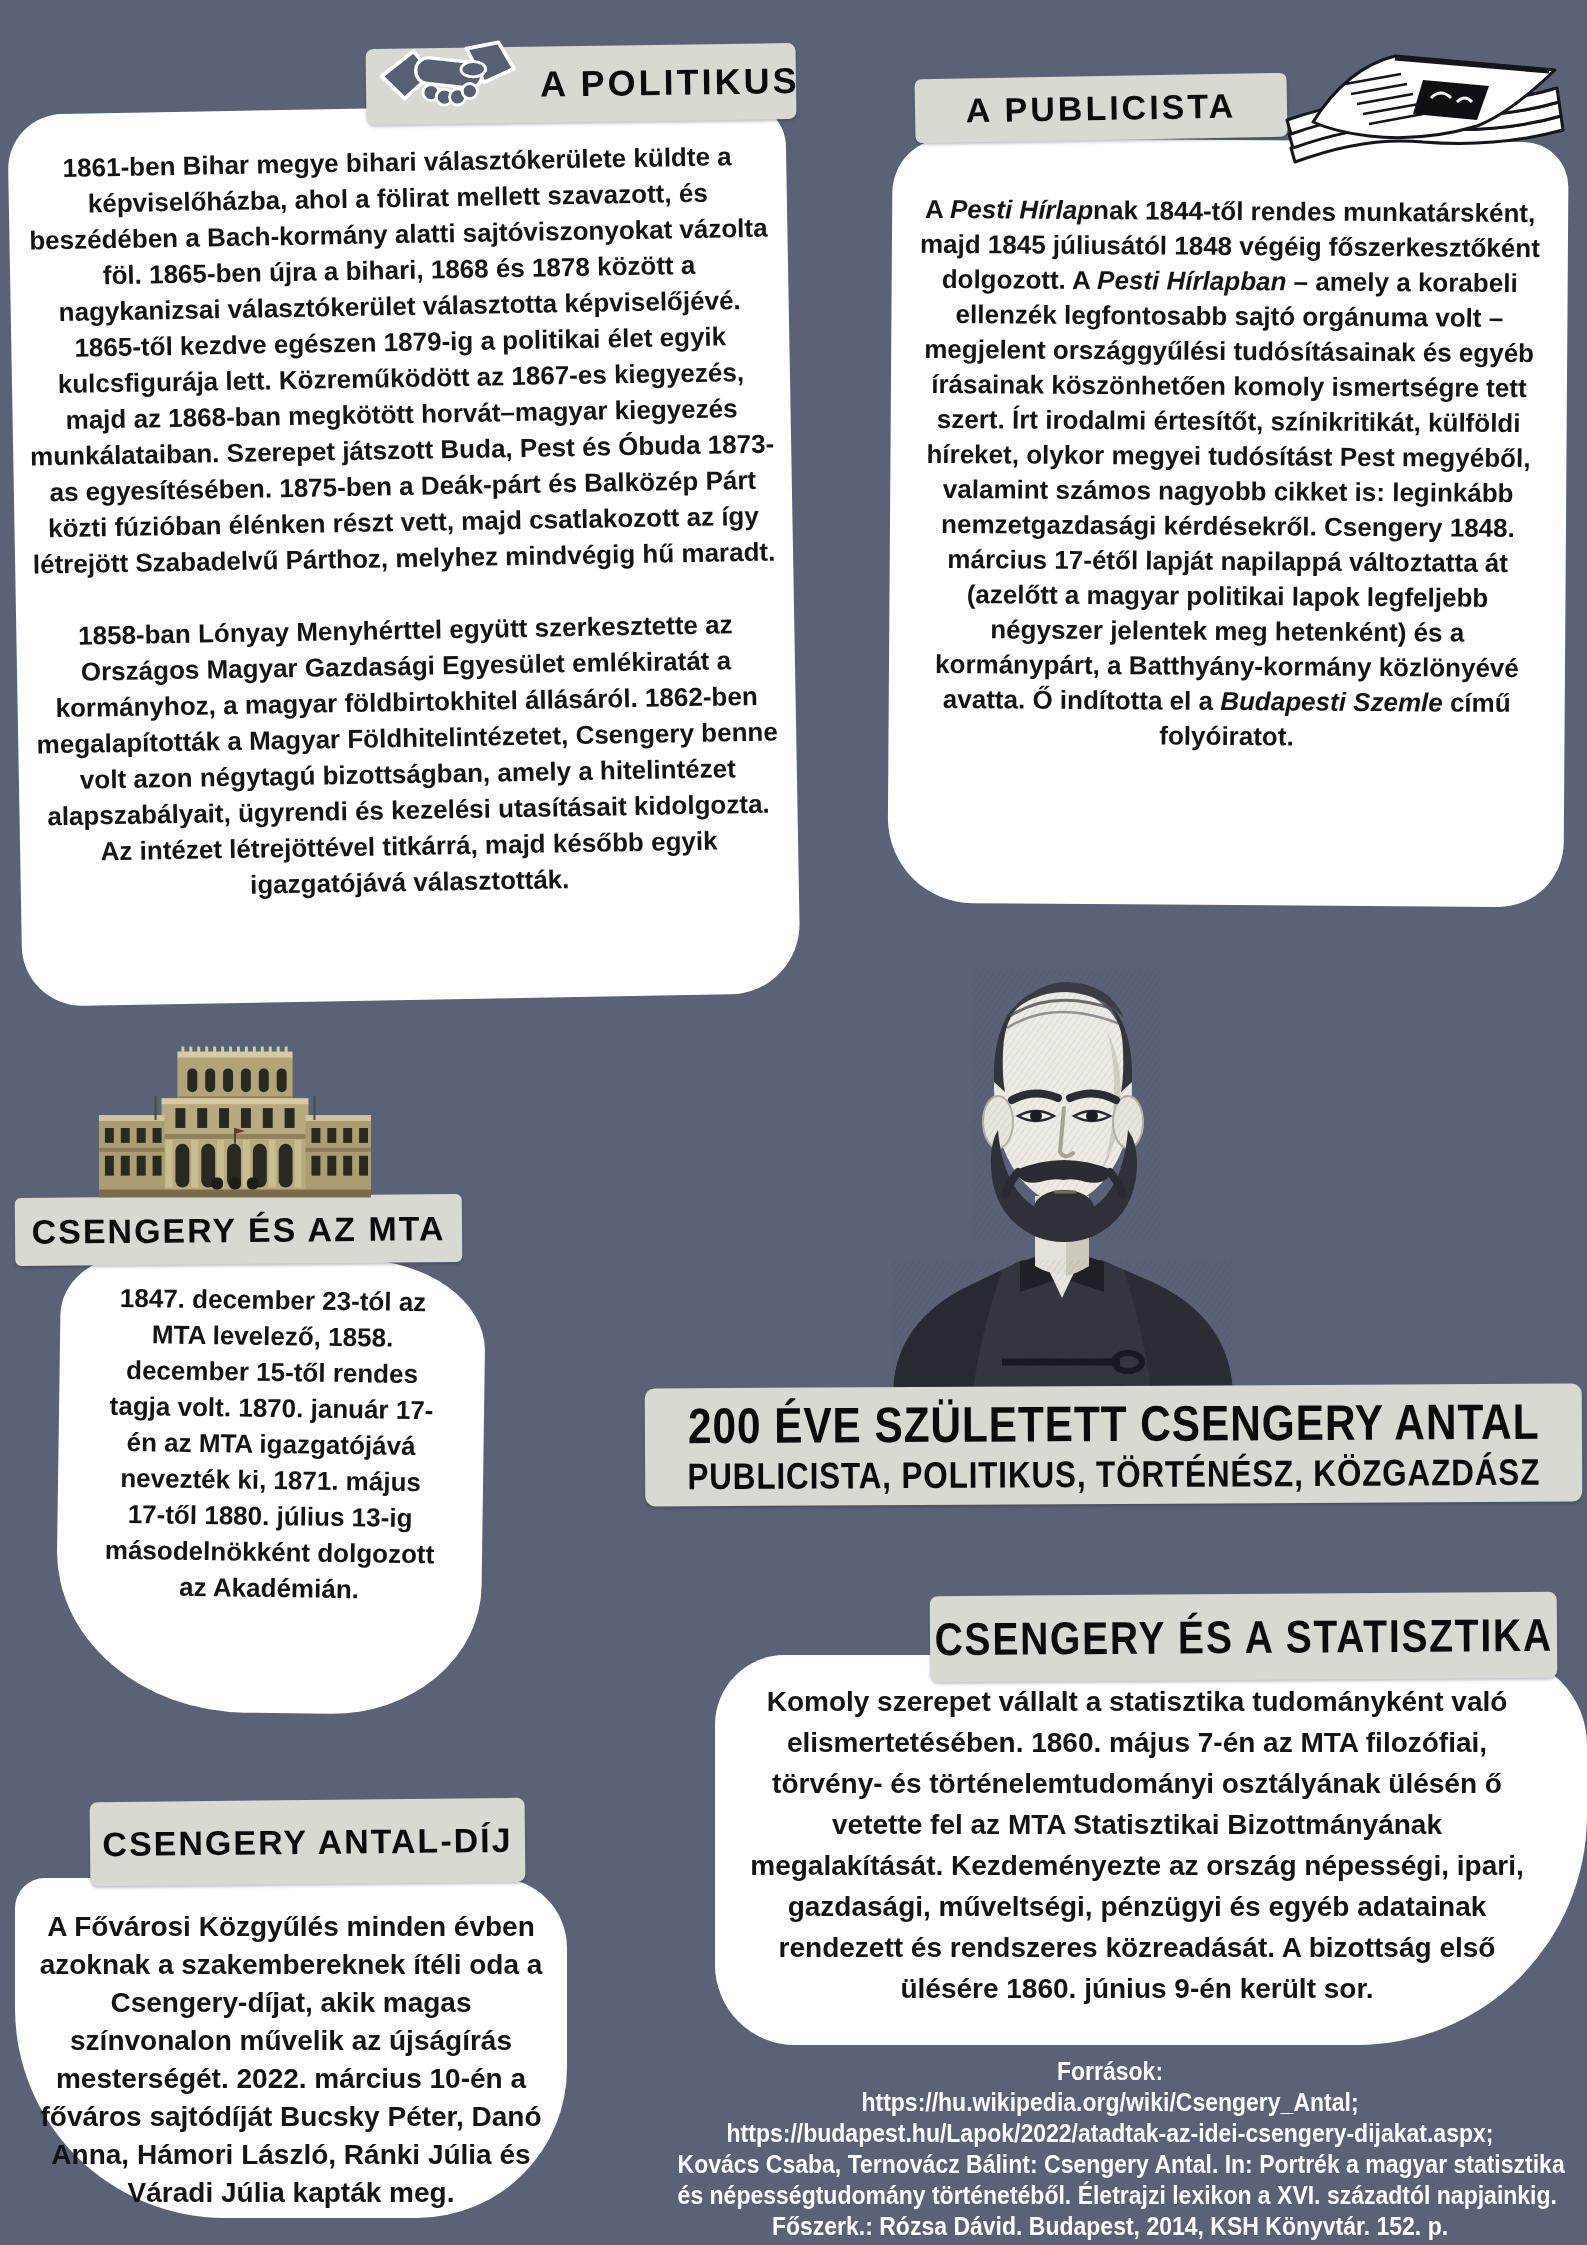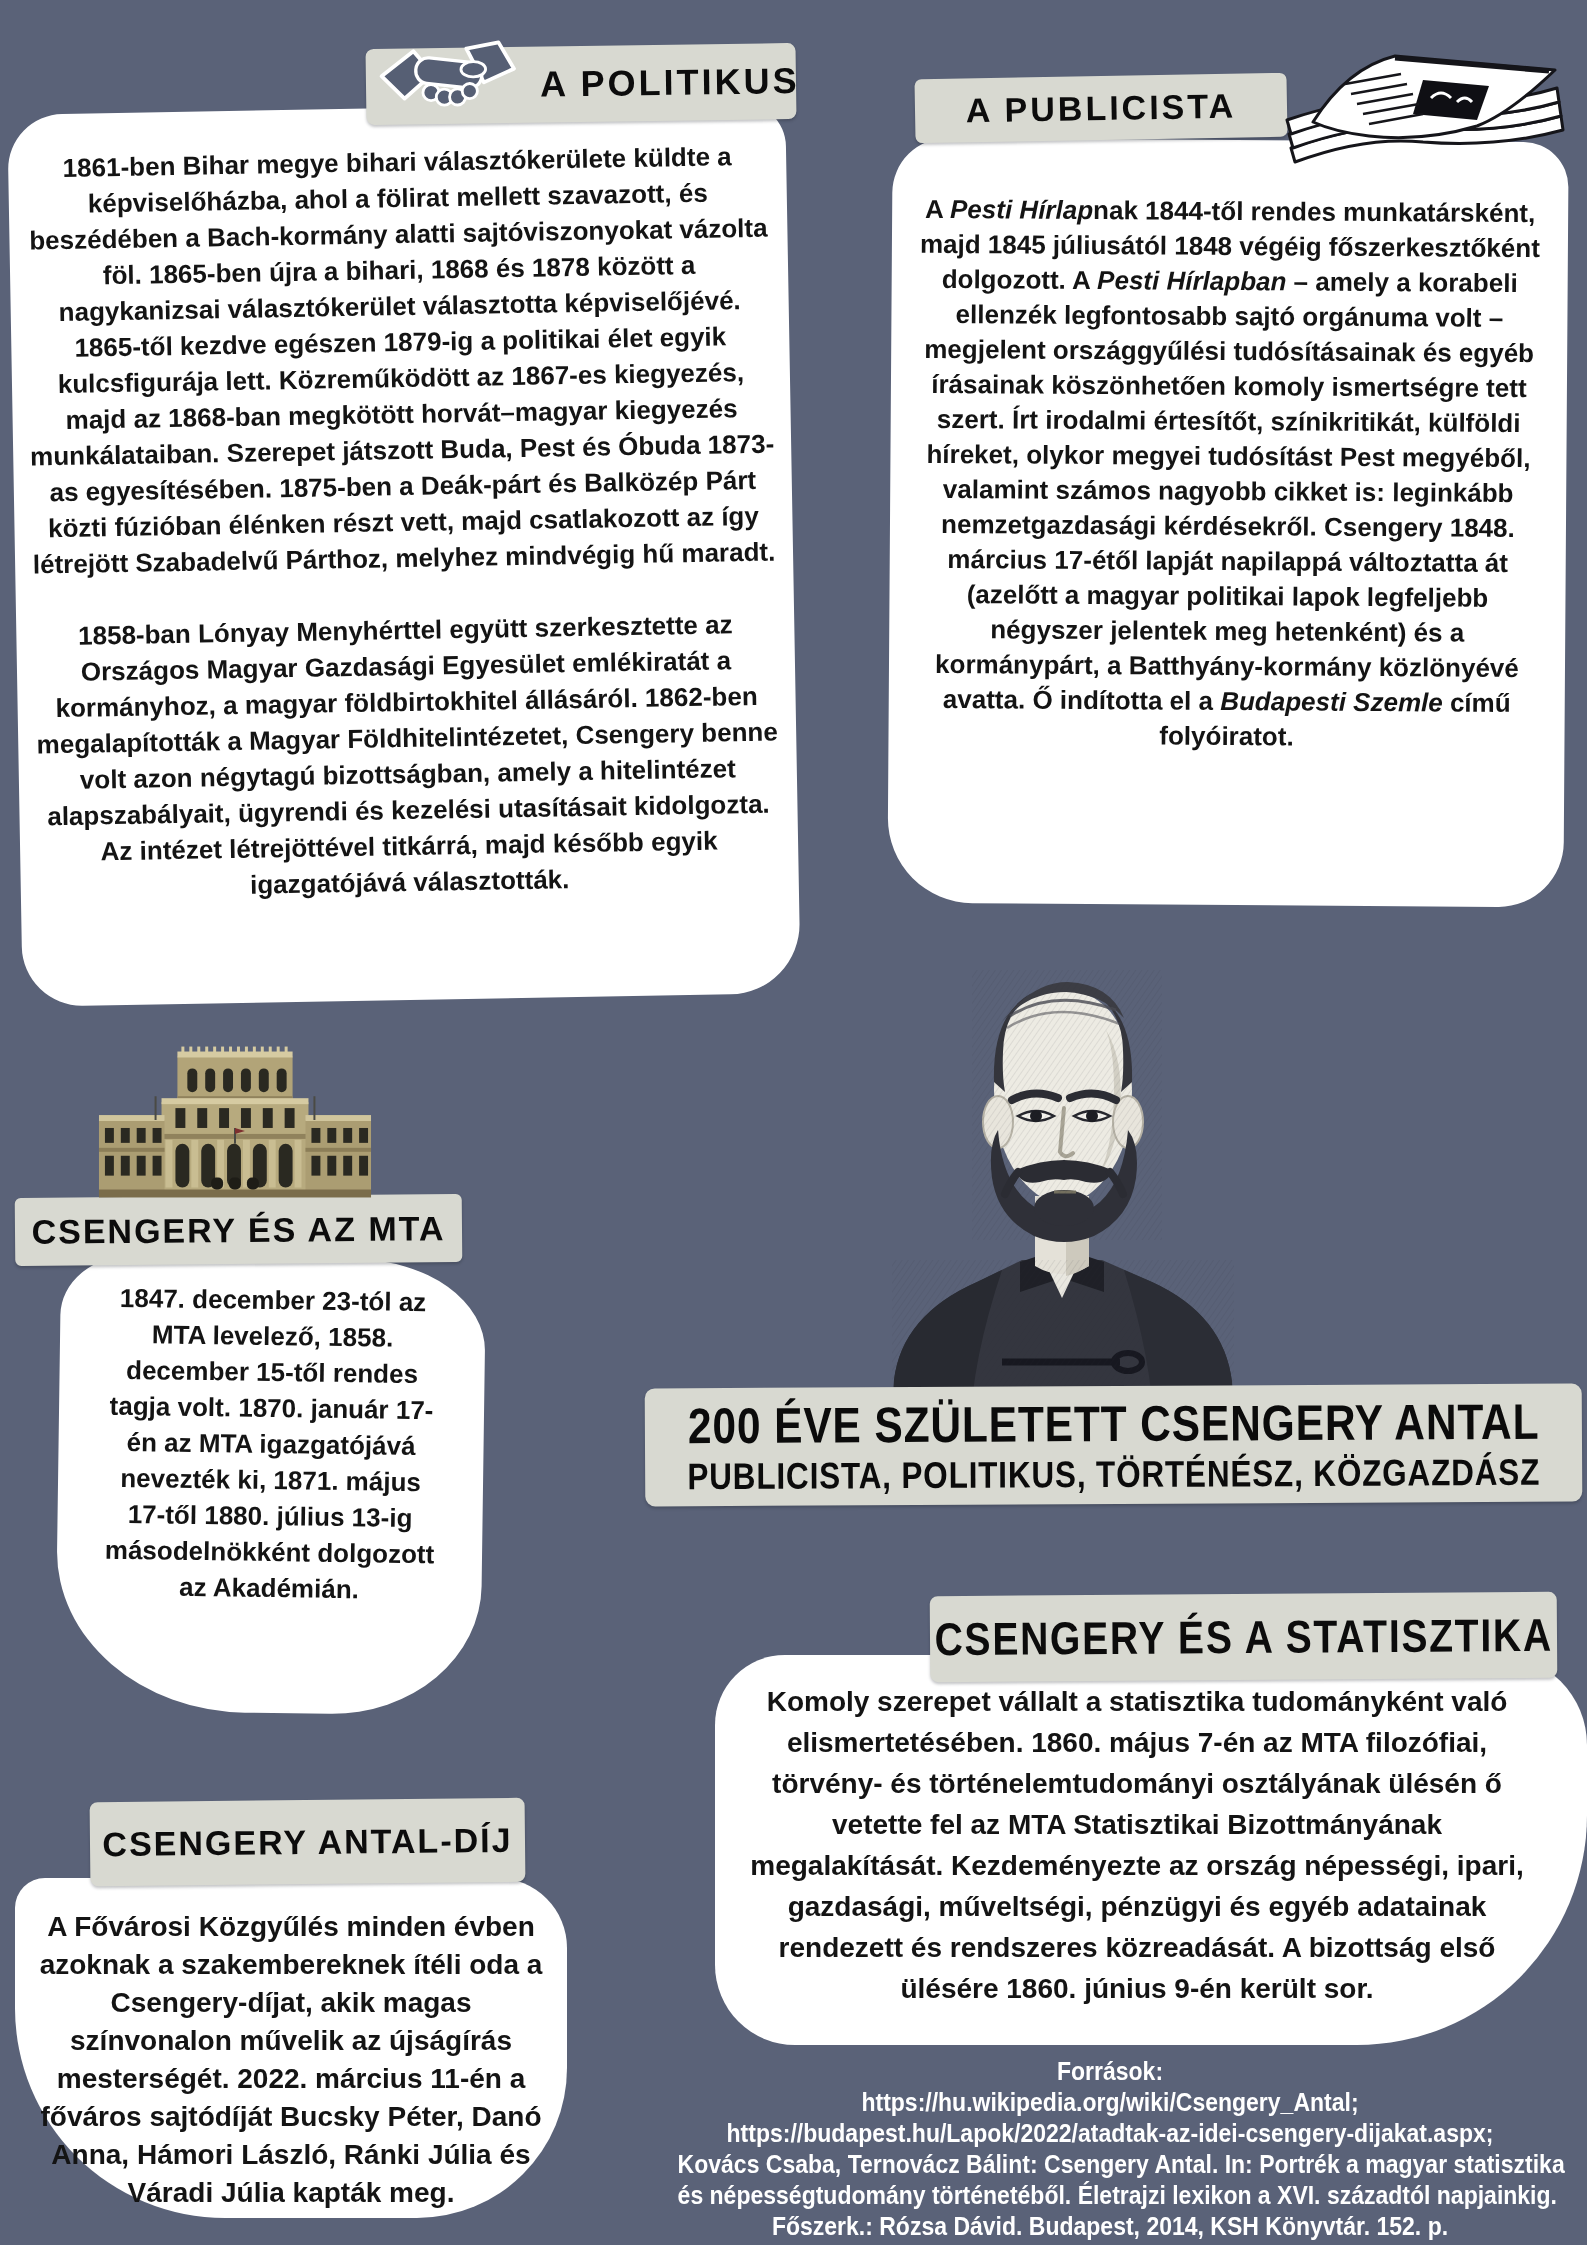--- a/index.html
+++ b/index.html
@@ -263,21 +263,21 @@
   </div>
 
   <div class="blob stat-blob">
     <div class="body-text stat-text">Komoly szerepet vállalt a statisztika tudományként való elismertetésében. 1860. május 7-én az MTA filozófiai, törvény- és történelemtudományi osztályának ülésén ő vetette fel az MTA Statisztikai Bizottmányának megalakítását. Kezdeményezte az ország népességi, ipari, gazdasági, műveltségi, pénzügyi és egyéb adatainak rendezett és rendszeres közreadását. A bizottság első ülésére 1860. június 9-én került sor.</div>
   </div>
   <div class="banner stat-banner">
     <span class="banner-heading condensed">CSENGERY ÉS A STATISZTIKA</span>
   </div>
 
   <div class="blob dij-blob">
-    <div class="body-text dij-text">A Fővárosi Közgyűlés minden évben azoknak a szakembereknek ítéli oda a Csengery-díjat, akik magas színvonalon művelik az újságírás mesterségét. 2022. március 11-én a főváros sajtódíját  Bucsky Péter, Danó Anna, Hámori László, Ránki Júlia és Váradi Júlia kapták meg.</div>
+    <div class="body-text dij-text">A Fővárosi Közgyűlés minden évben azoknak a szakembereknek ítéli oda a Csengery-díjat, akik magas színvonalon művelik az újságírás mesterségét. 2022. március 10-én a főváros sajtódíját  Bucsky Péter, Danó Anna, Hámori László, Ránki Júlia és Váradi Júlia kapták meg.</div>
   </div>
   <div class="banner dij-banner">
     <span class="banner-heading">CSENGERY ANTAL-DÍJ</span>
   </div>
 
   <div class="sources">
     <div>Források:</div>
     <div>https://hu.wikipedia.org/wiki/Csengery_Antal;</div>
     <div>https://budapest.hu/Lapok/2022/atadtak-az-idei-csengery-dijakat.aspx;</div>
     <div>Kovács Csaba, Ternovácz Bálint: Csengery Antal. In: Portrék a magyar statisztika</div>

